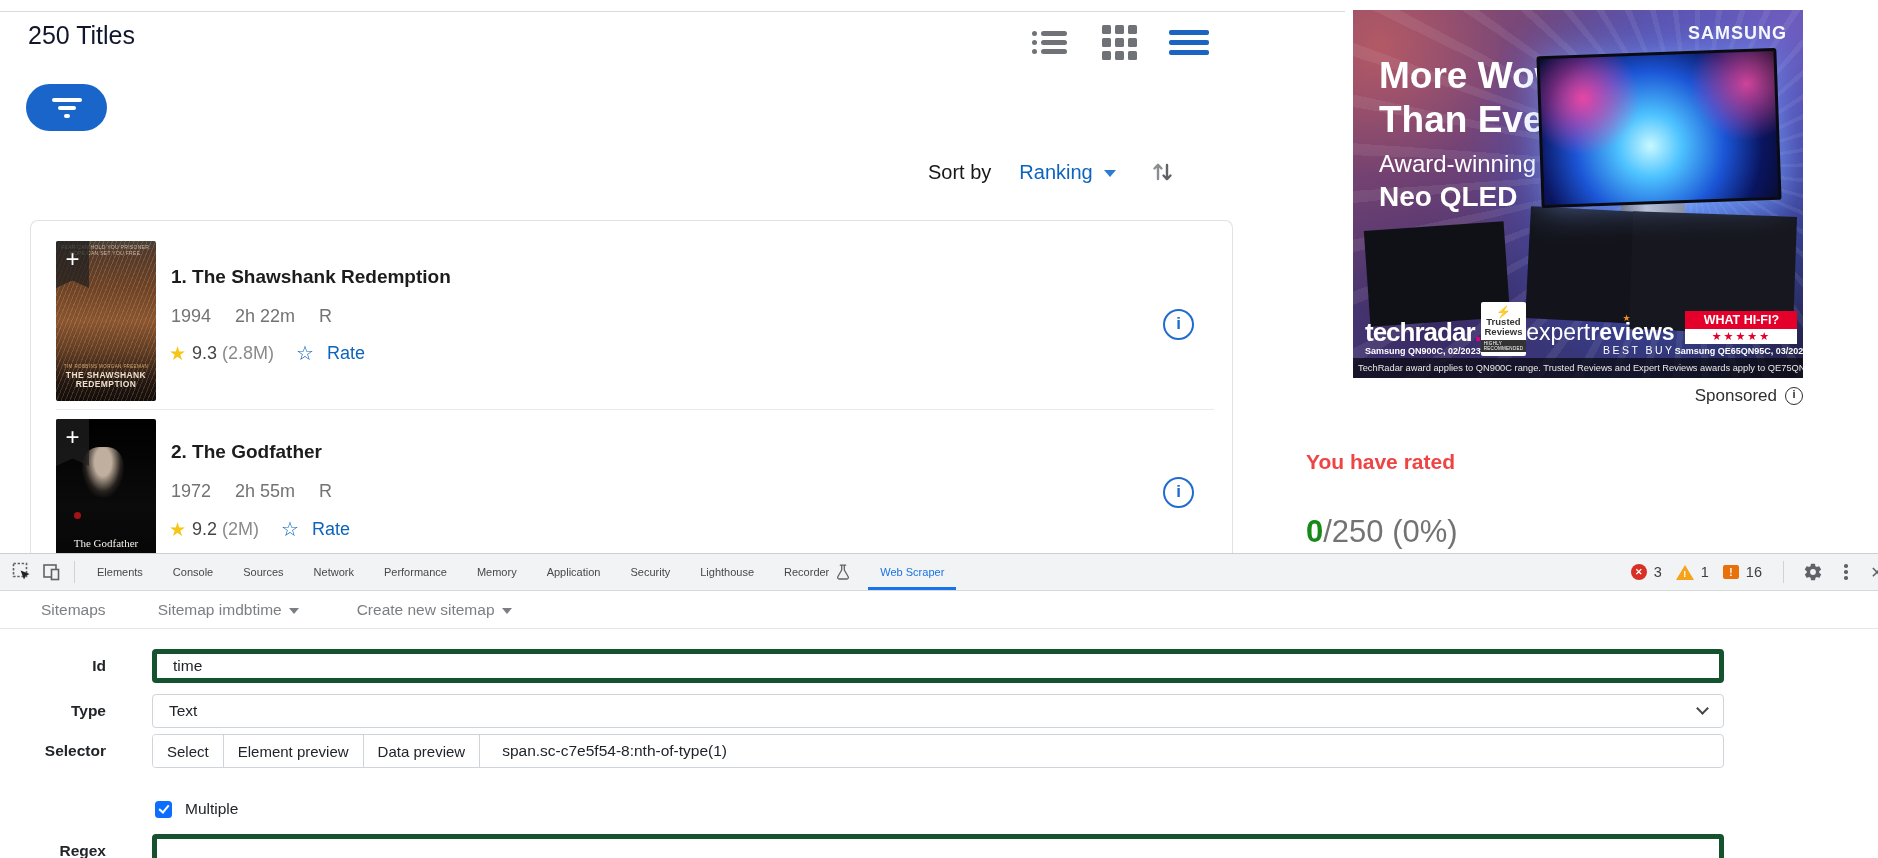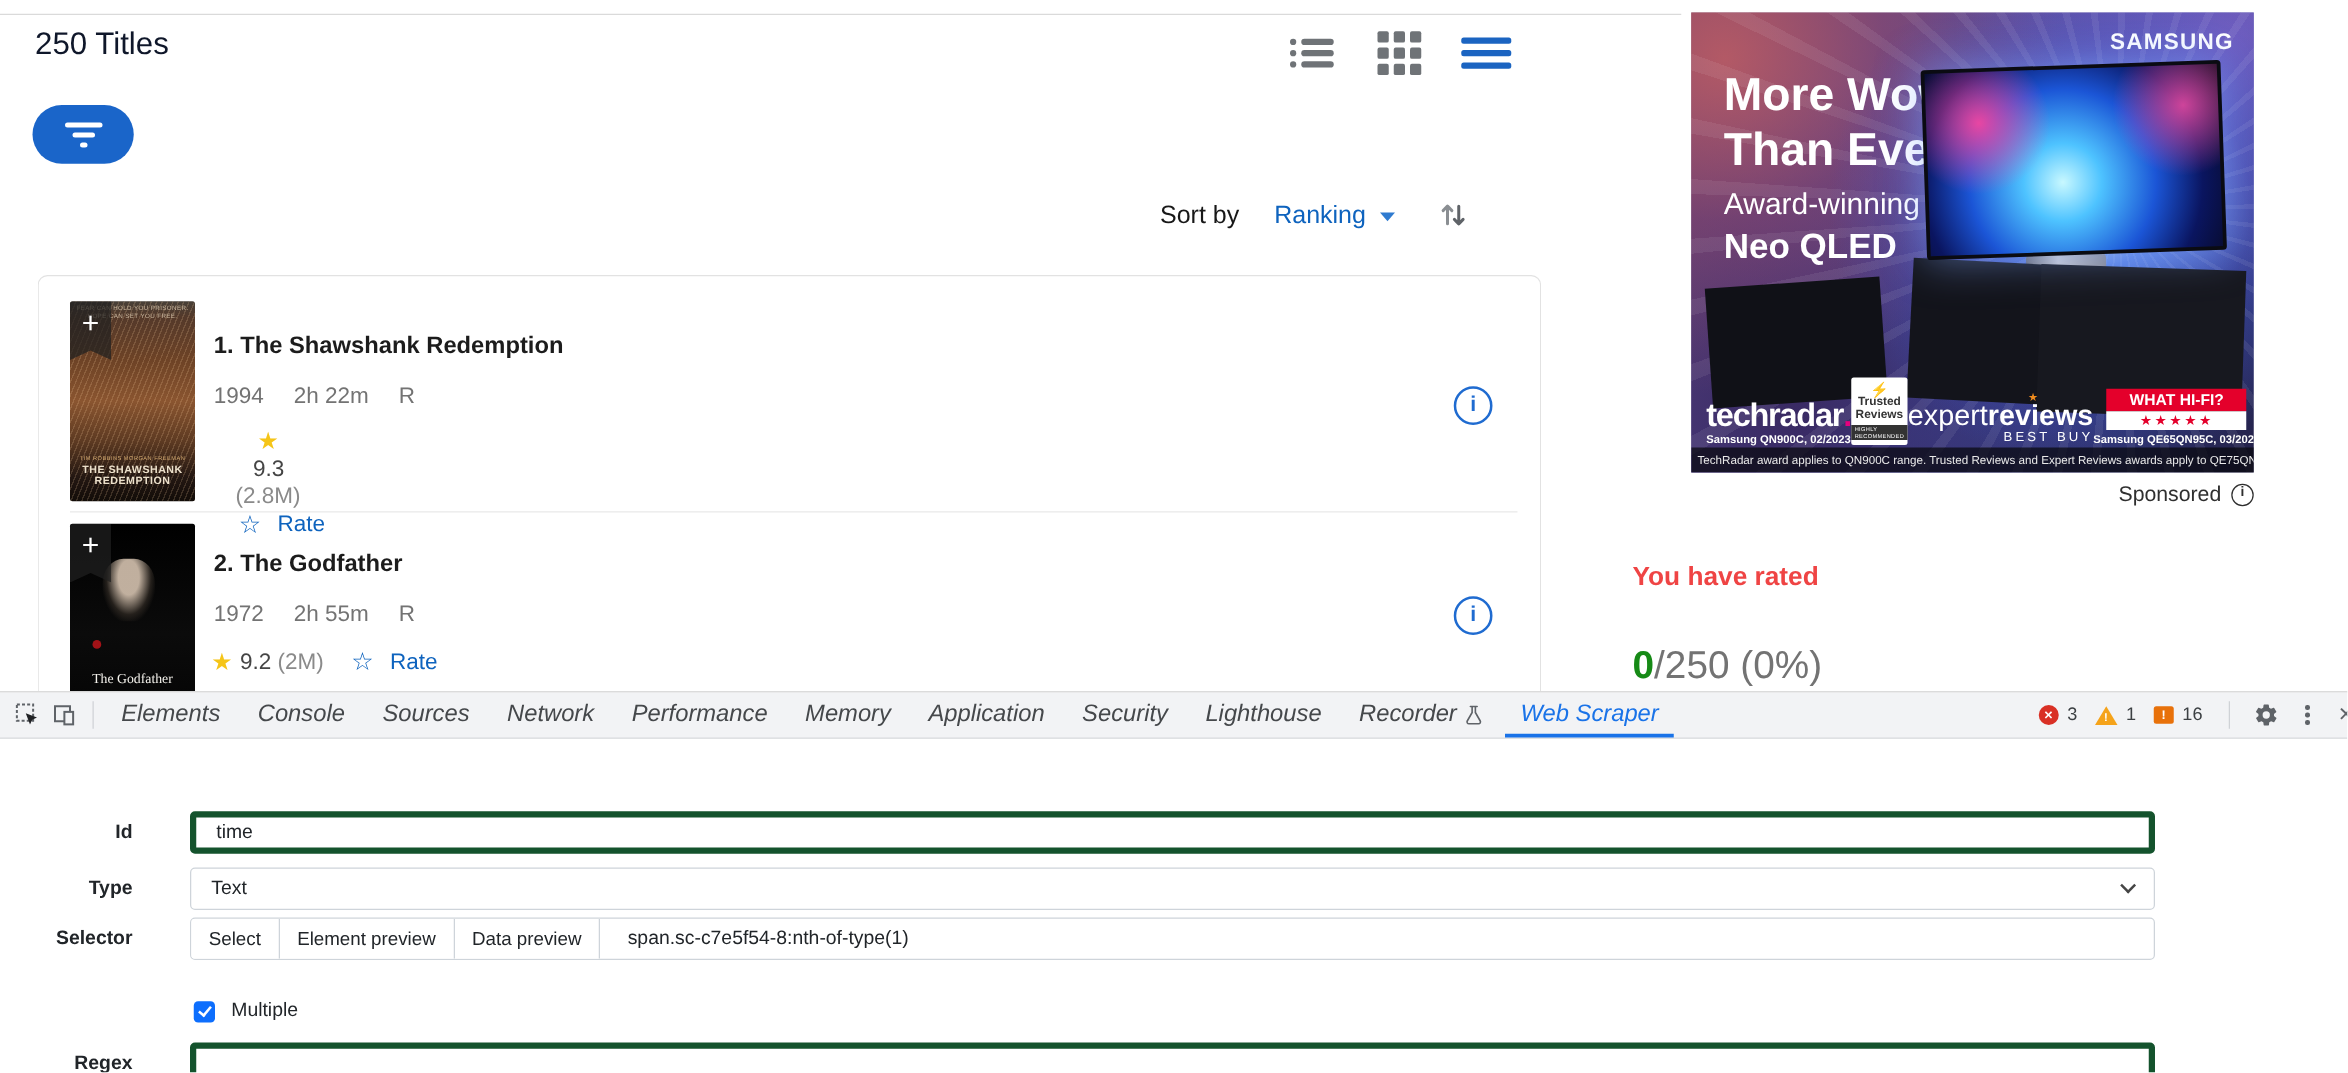--- a/index.html
+++ b/index.html
@@ -131,21 +131,21 @@
   .rated-count { color:#168a16; }
   .rated-total { color:#737373; font-weight:400; }
 
   
   .devtools { left:0; top:553px; width:1878px; height:305px; background:#fff; border-top:1px solid #cfcfcf;
     z-index:20; overflow:hidden; }
   .dt-tabbar { height:37px; background:#f2f3f5; border-bottom:1px solid #d7dadd; display:flex; align-items:center; padding-left:7px; }
   .dt-icon-btn { width:30px; height:28px; display:flex; align-items:center; justify-content:center; }
   .dt-sep { width:1px; height:22px; background:#cfd2d6; margin:0 7px; }
   .dt-tabs { display:flex; height:100%; }
-  .dt-tab { padding:0 15px; display:flex; align-items:center; gap:7px; font-size:19px; color:#45484b; position:relative; white-space:nowrap;font-style:italic; }
+  .dt-tab { padding:0 15px; display:flex; align-items:center; gap:7px; font-size:11px; color:#45484b; position:relative; white-space:nowrap; }
   .dt-tab.active { color:#1a73e8; }
   .dt-tab.active::after { content:""; position:absolute; left:3px; right:3px; bottom:0; height:3px; background:#1a73e8; }
   .dt-status { margin-left:auto; display:flex; align-items:center; gap:7px; }
   .dt-count { font-size:14.5px; color:#3c4043; margin-right:7px; }
   .err-badge { width:16px; height:16px; border-radius:50%; background:#d93025; position:relative; display:inline-block; }
   .err-badge::after { content:"✕"; position:absolute; inset:0; color:#fff; font-size:9px; font-weight:bold;
     display:flex; align-items:center; justify-content:center; }
   .warn-badge { width:18px; height:15px; position:relative; display:inline-block; }
   .warn-badge::before { content:""; position:absolute; left:0; top:0; width:0; height:0;
     border-left:9px solid transparent; border-right:9px solid transparent; border-bottom:15px solid #f5a31a; }
@@ -246,21 +246,21 @@
       <div class="ribbon">
           <span>+</span>
         </div>
     </div>
     <h3 class="movie-title" style="top:45px;">1. The Shawshank Redemption</h3>
     <div class="movie-meta" style="top:85px;">
       <span>1994</span>
       <span>2h 22m</span>
       <span>R</span>
     </div>
-    <div class="rating-row" style="top:120px;flex-direction:column;">
+    <div class="rating-row" style="top:120px;">
       <span class="star-filled"></span>
       <span class="rating-val">9.3</span>
       <span class="rating-votes">(2.8M)</span>
       <button class="rate-btn">
         <span class="star-outline"></span>
         <span class="rate-label">Rate</span>
       </button>
     </div>
     <button class="info-btn" style="top:88px;">
       <span class="i-circle"></span>
@@ -417,20 +417,33 @@
       </button>
       <button class="kebab">
           <i></i>
           <i></i>
           <i></i>
         </button>
       <button class="dt-close">✕</button>
     </div>
   </div>
 
+  <div class="scraper-nav">
+    <span class="nav-item first">
+        <span>Sitemaps</span>
+      </span>
+    <span class="nav-item mid">
+      <span>Sitemap imdbtime</span>
+        <i class="nav-caret"></i>
+    </span>
+    <span class="nav-item">
+      <span>Create new sitemap</span>
+        <i class="nav-caret"></i>
+    </span>
+  </div>
 
   <div class="scraper-form">
     <span class="f-label" style="top:95px;">Id</span>
     <input class="f-input" style="top: 95px;" value="time">
 
     <span class="f-label" style="top:140px;">Type</span>
     <div class="type-select" style="top:140px;">
       <span>Text</span>
       <i class="type-caret"></i>
     </div>

